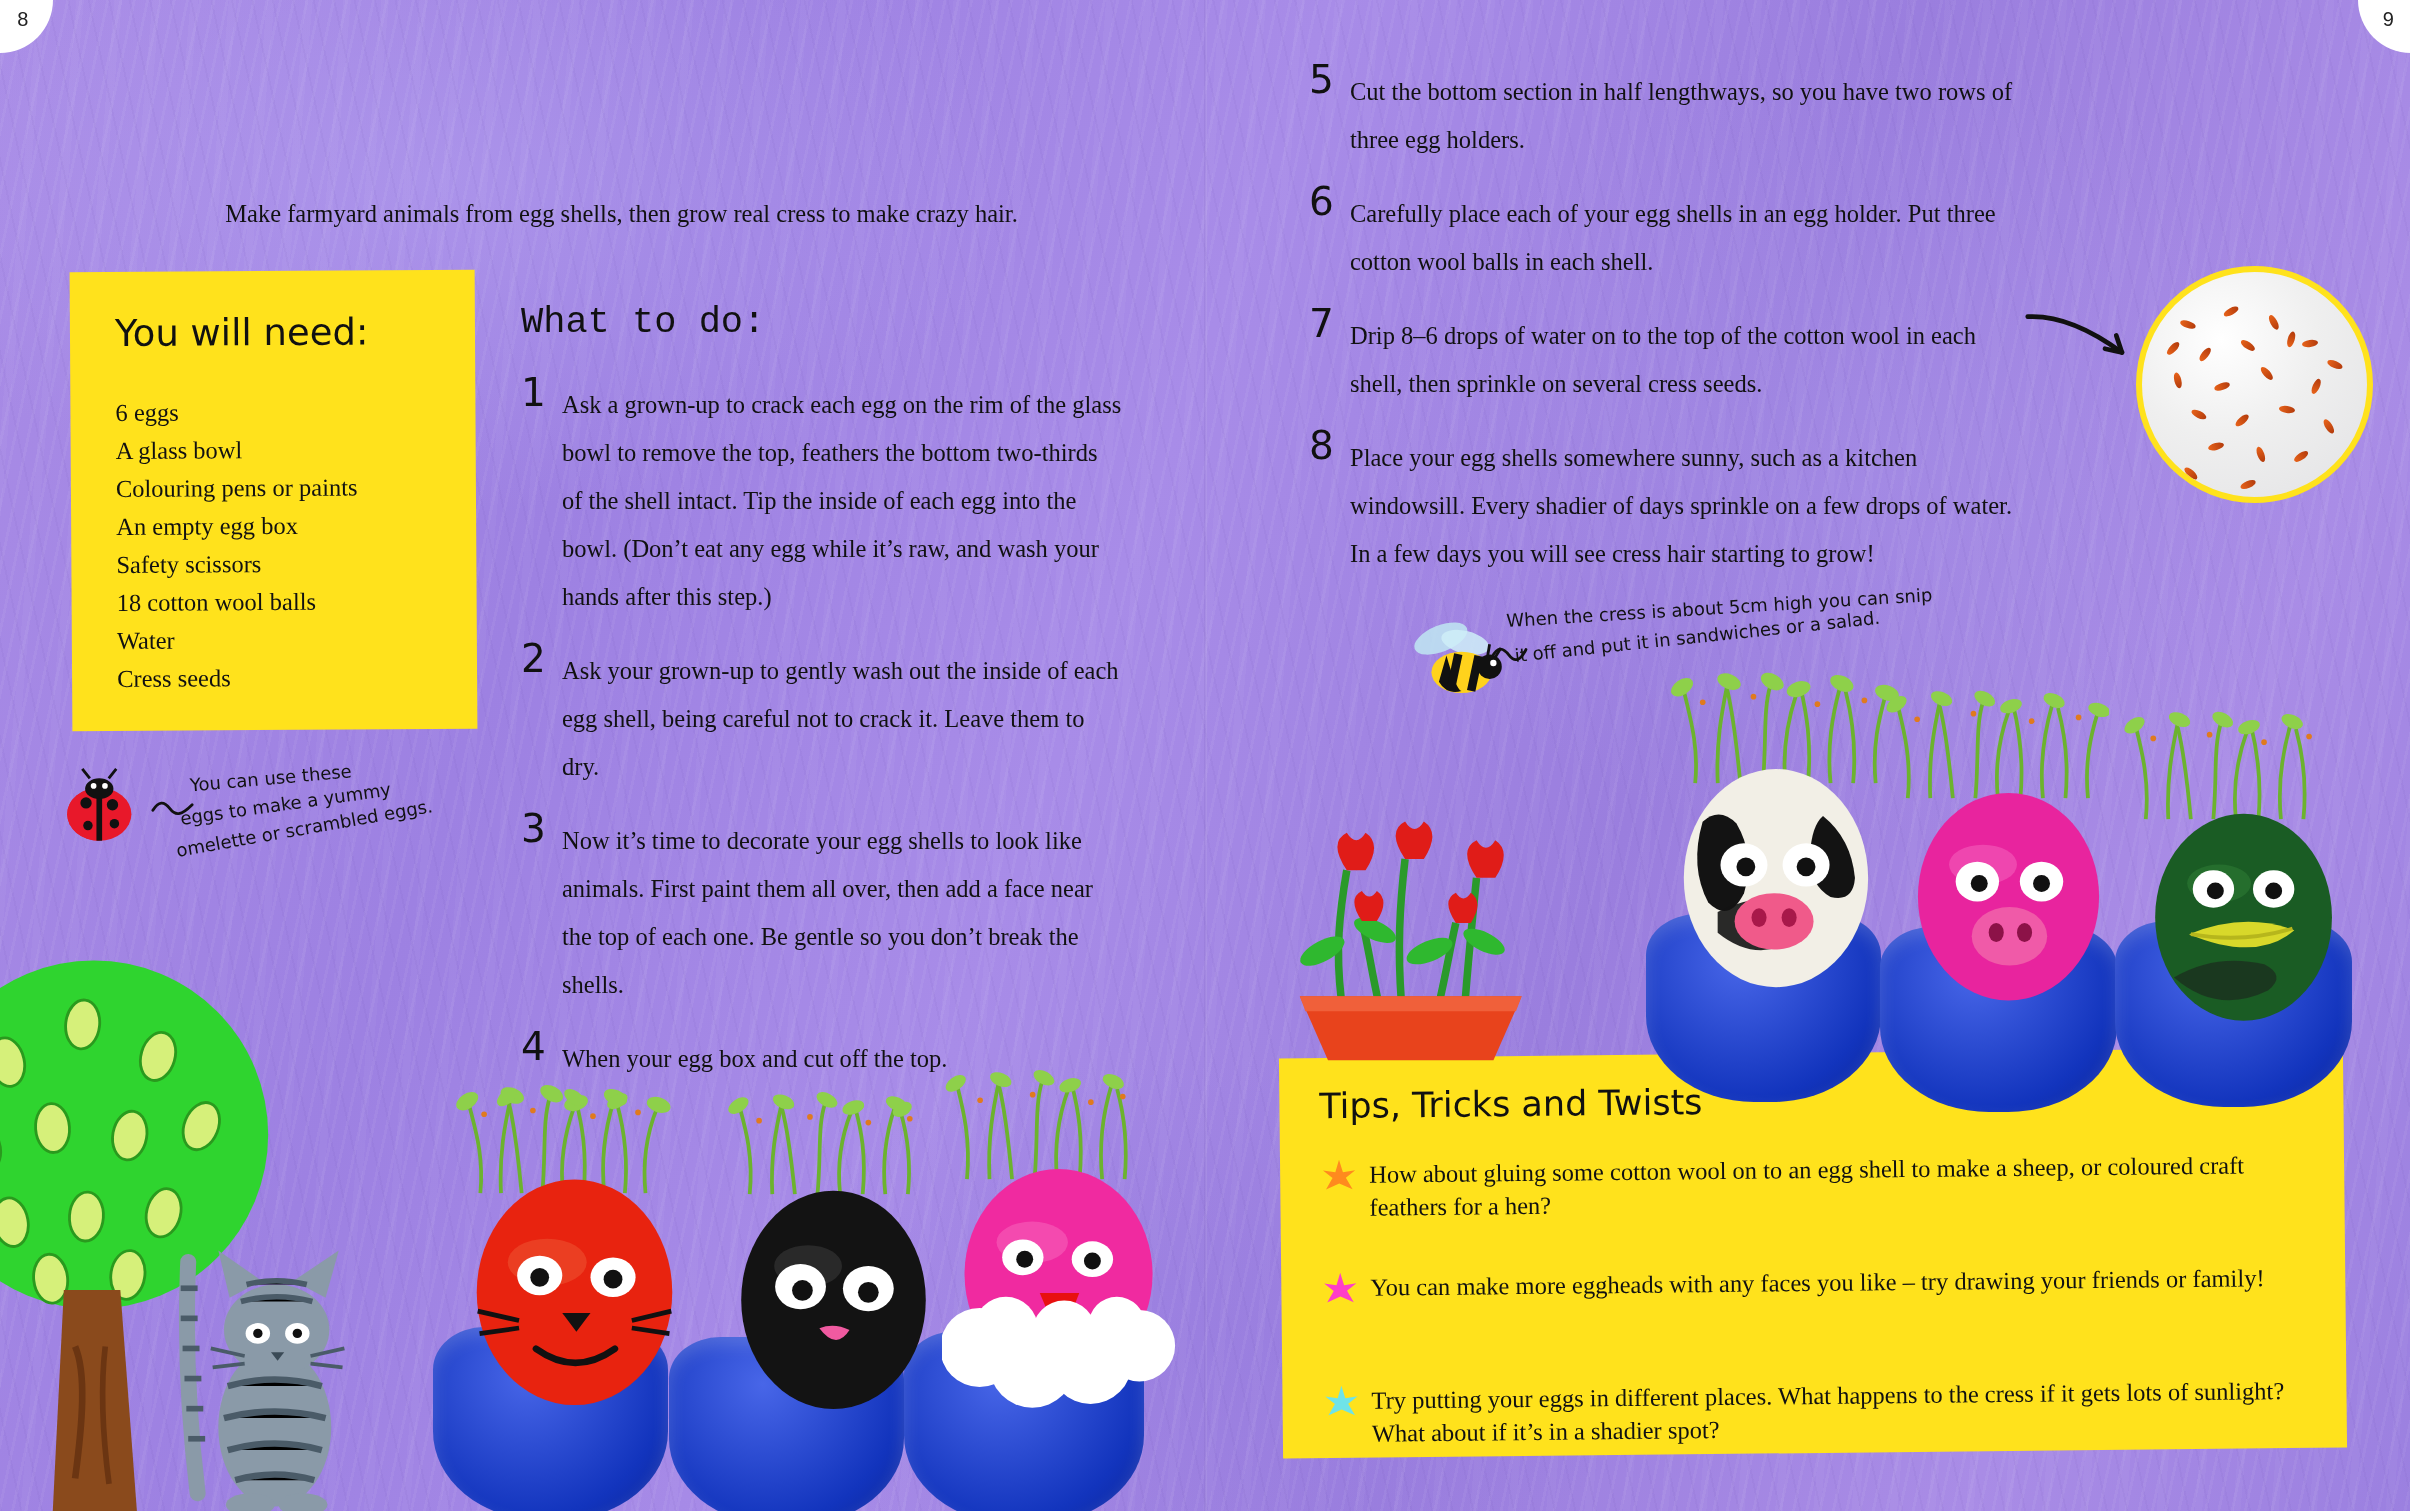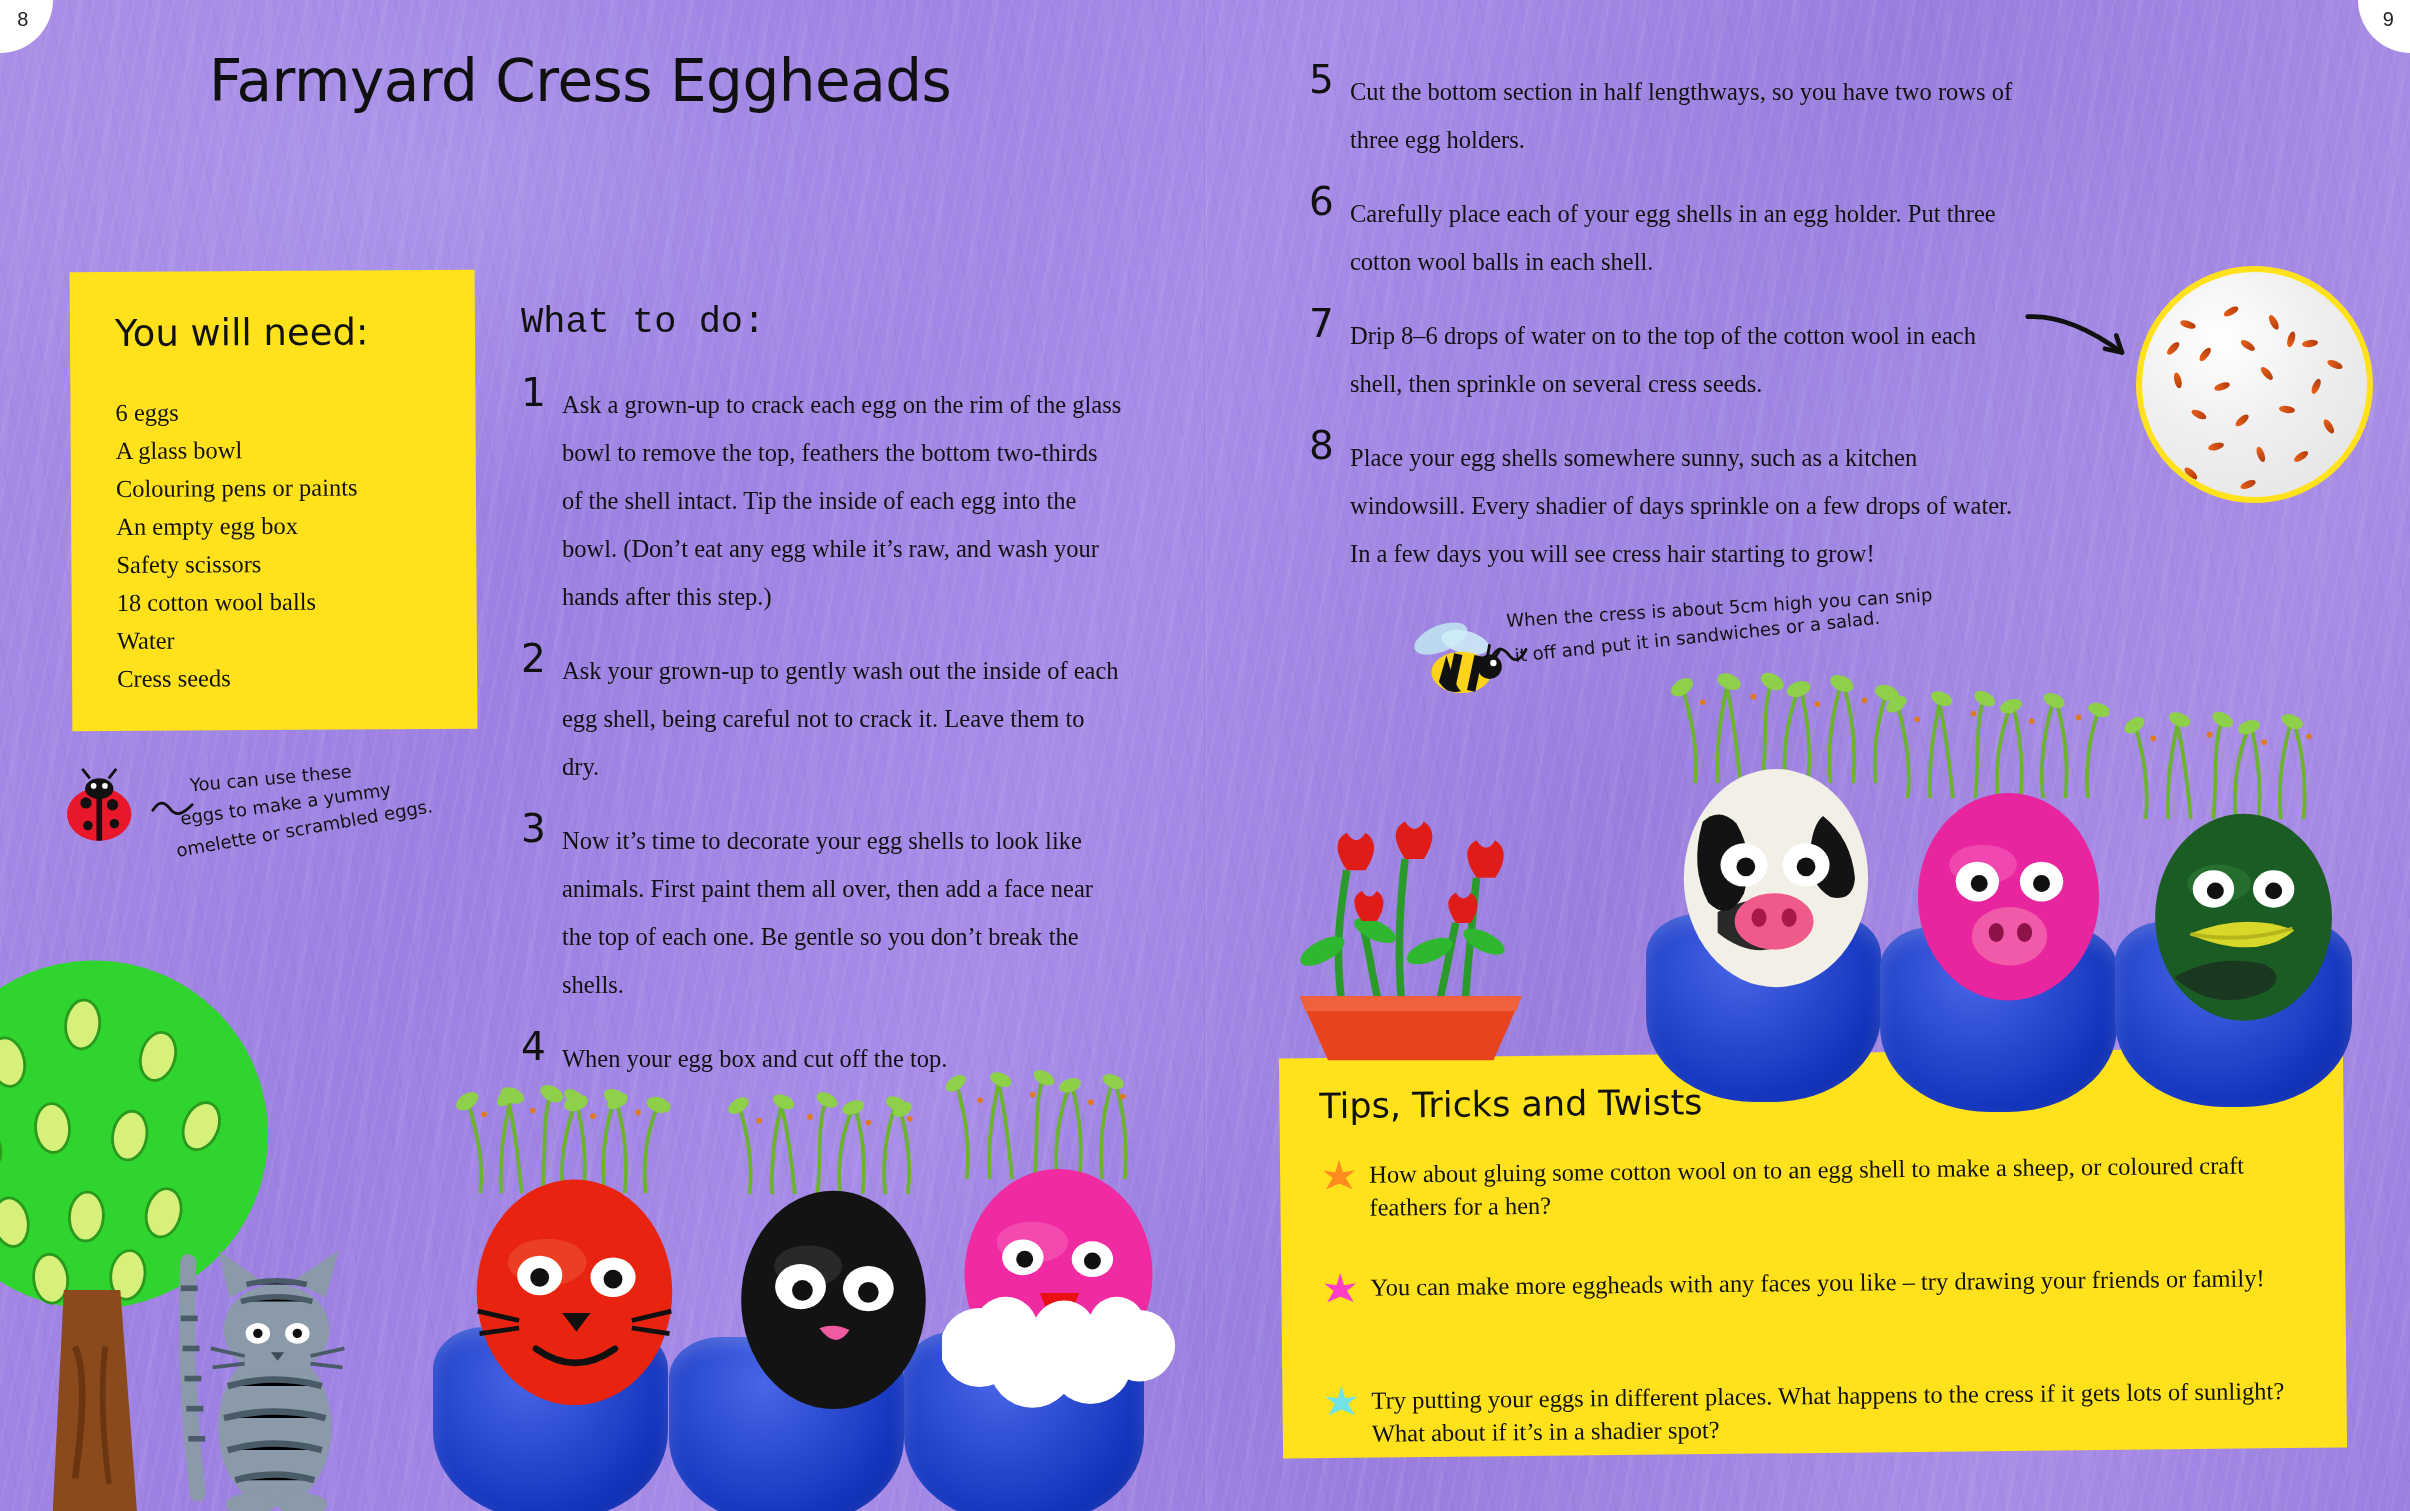--- a/index.html
+++ b/index.html
@@ -165,21 +165,21 @@
 <div id="spread">
   <div class="page-gutter"></div>
 
   <div class="pagenum left">
     <span>8</span>
   </div>
   <div class="pagenum right">
     <span>9</span>
   </div>
 
-  <div class="title">Farmyard Cress Eggheads</div>
+  <div class="subtitle">Make farmyard animals from egg shells, then grow real cress to make crazy hair.</div>
 
   <div class="need-box">
     <div class="need-title">You will need:</div>
     <ul class="need-list">
       <li>6 eggs</li>
       <li>A glass bowl</li>
       <li>Colouring pens or paints</li>
       <li>An empty egg box</li>
       <li>Safety scissors</li>
       <li>18 cotton wool balls</li>

